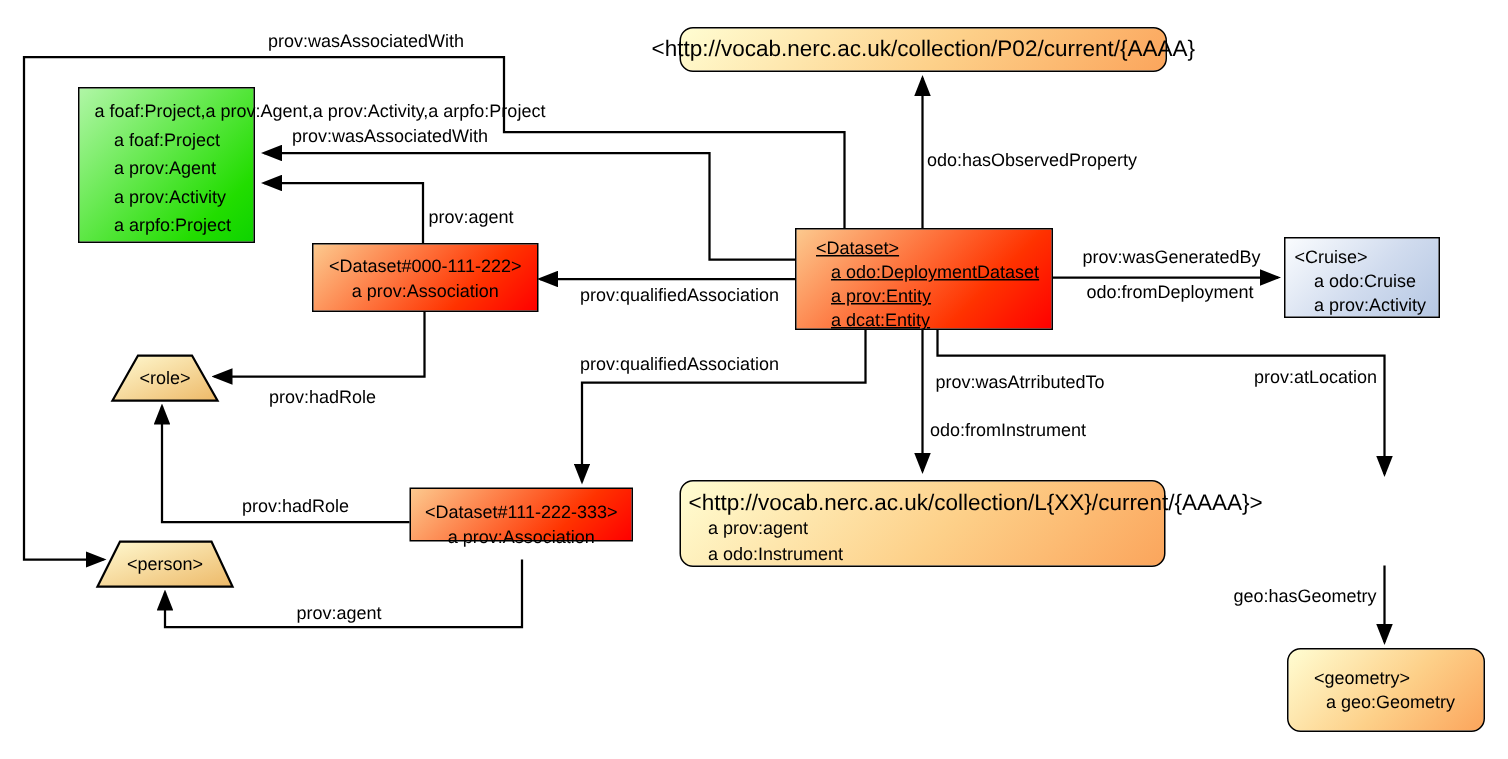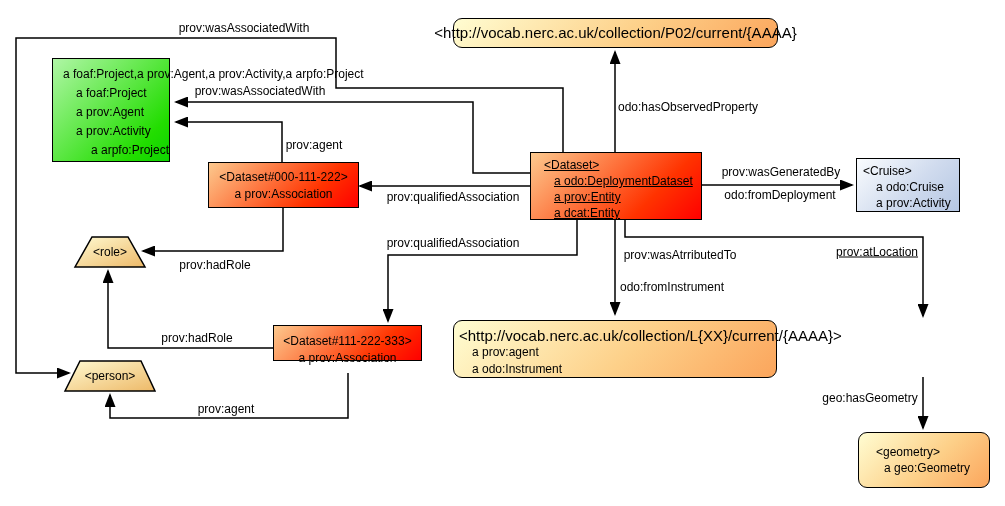--- a/index.html
+++ b/index.html
@@ -67,21 +67,21 @@
 
   <div class="node rounded grad-orange flex-center url-font" style="left:453px;top:18px;width:325px;height:30px;">
     <div>&lt;http://vocab.nerc.ac.uk/collection/P02/current/{AAAA}</div>
   </div>
 
   <div class="node grad-green" style="left:52px;top:58px;width:118px;height:104px;padding:6px 0 0 10px;line-height:19px;">
     <div>a foaf:Project,a prov:Agent,a prov:Activity,a arpfo:Project</div>
     <div style="padding-left:13px;">a foaf:Project</div>
     <div style="padding-left:13px;">a prov:Agent</div>
     <div style="padding-left:13px;">a prov:Activity</div>
-    <div style="padding-left:13px;text-align:right;">a arpfo:Project</div>
+    <div style="padding-left:13px;">a arpfo:Project</div>
   </div>
 
   <div class="node grad-red center-text" style="left:208px;top:162px;width:151px;height:46px;padding-top:6px;line-height:17px;">
     <div>&lt;Dataset#000-111-222&gt;</div>
     <div>a prov:Association</div>
   </div>
 
   <div class="node grad-red" style="left:530px;top:152px;width:172px;height:68px;padding:4px 0 0 13px;text-decoration:underline;">
     <div>&lt;Dataset&gt;</div>
     <div style="padding-left:10px;">a odo:DeploymentDataset</div>
@@ -122,16 +122,16 @@
   <div class="edge-label" style="left:453px;top:197px;">prov:qualifiedAssociation</div>
   <div class="edge-label" style="left:215px;top:265px;">prov:hadRole</div>
   <div class="edge-label" style="left:453px;top:243px;">prov:qualifiedAssociation</div>
   <div class="edge-label" style="left:197px;top:338px;">prov:hadRole</div>
   <div class="edge-label" style="left:226px;top:409px;">prov:agent</div>
   <div class="edge-label" style="left:781px;top:172px;">prov:wasGeneratedBy</div>
   <div class="edge-label" style="left:780px;top:195px;">odo:fromDeployment</div>
   <div class="edge-label" style="left:688px;top:107px;">odo:hasObservedProperty</div>
   <div class="edge-label" style="left:680px;top:255px;">prov:wasAtrributedTo</div>
   <div class="edge-label" style="left:672px;top:287px;">odo:fromInstrument</div>
-  <div class="edge-label" style="left:877px;top:252px;text-decoration:underline;">prov:atLocation</div>
+  <div class="edge-label" style="left:877px;top:252px;">prov:atLocation</div>
   <div class="edge-label" style="left:870px;top:398px;">geo:hasGeometry</div>
 
 </div>
 
 </body></html>

